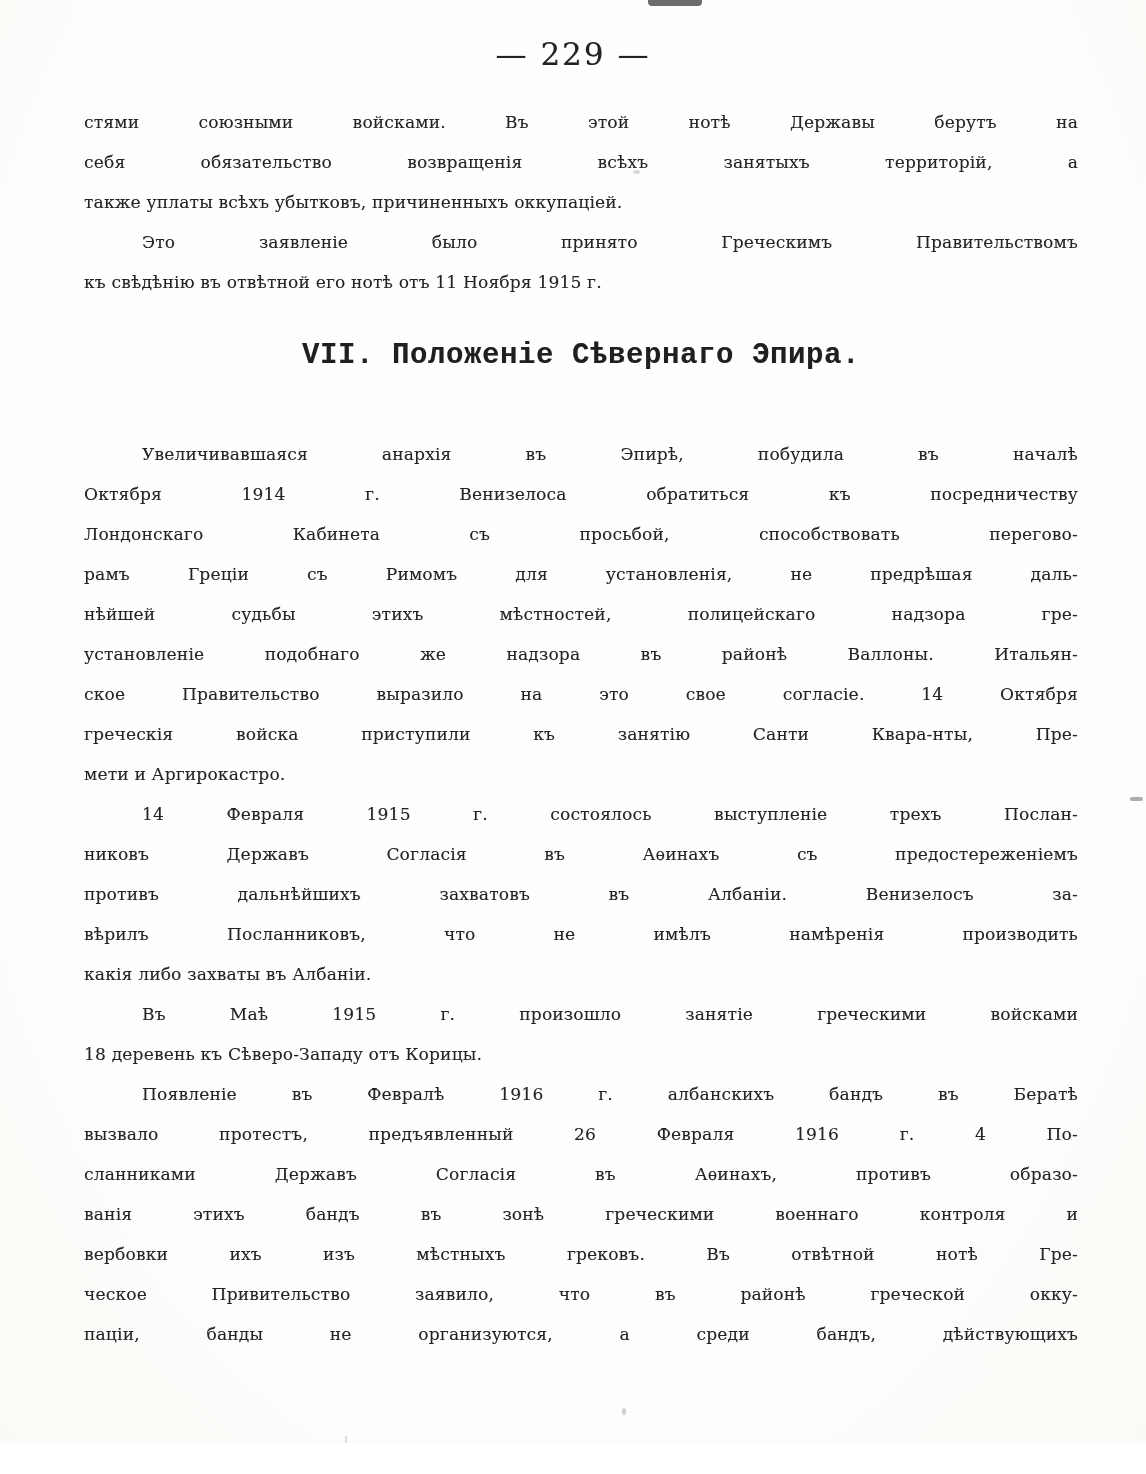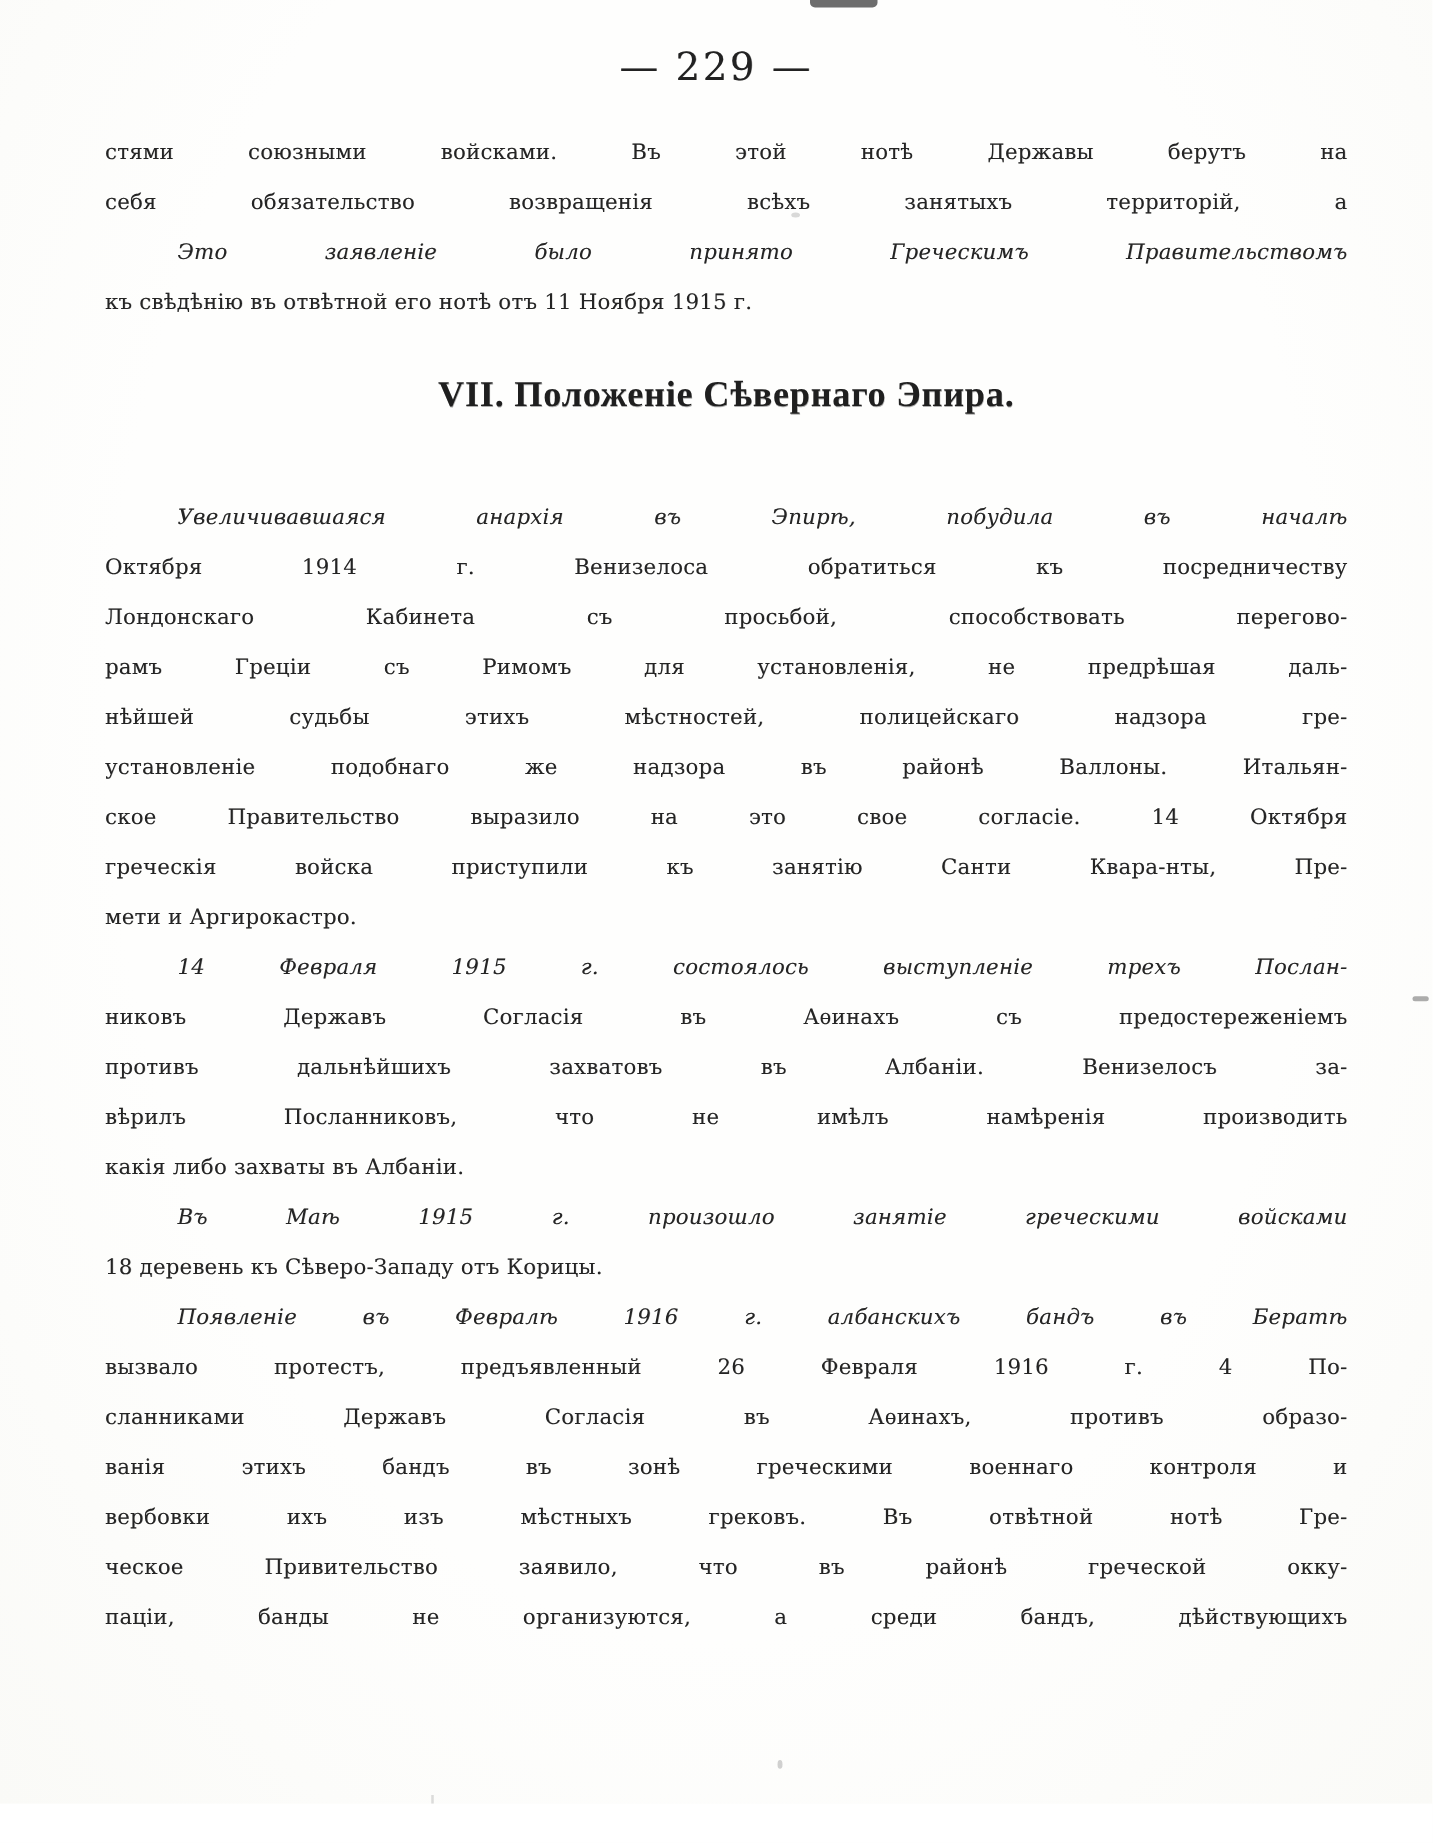--- a/index.html
+++ b/index.html
@@ -44,24 +44,23 @@
     text-align-last: left;
     white-space: normal;
     color: #242424;
     text-shadow: 0.3px 0.3px 0.5px rgba(30,30,30,0.30);
   }
   .line.justified {
     text-align-last: justify;
   }
   .line.indented {
     text-indent: 58px;
-    font-style: italic;
   }
   .section-heading {
-    font-family: Liberation Serif, serif;
+    font-family: Liberation Mono, monospace;
     font-weight: 700;
     font-size: 29px;
     line-height: 44px;
     text-align: center;
     letter-spacing: 0.6px;
     margin-top: 32px;
     margin-bottom: 56px;
     color: #1f1f1f;
     text-shadow: 0.3px 0.3px 0.5px rgba(30,30,30,0.35);
   }
@@ -100,20 +99,21 @@
   <div class="artifact dot-right"></div>
   <div class="artifact dot-bottom"></div>
   <div class="artifact tick-bottom"></div>
 
   <div class="page-number">— 229 —</div>
 
   <div class="text-body" id="text-body">
       <div class="paragraph">
         <div class="line justified">стями союзными войсками. Въ этой нотѣ Державы берутъ на</div>
         <div class="line justified">себя обязательство возвращенія всѣхъ занятыхъ территорій, а</div>
+        <div class="line">также уплаты всѣхъ убытковъ, причиненныхъ оккупаціей.</div>
       </div>
       <div class="paragraph">
         <div class="line justified indented">Это заявленіе было принято Греческимъ Правительствомъ</div>
         <div class="line">къ свѣдѣнію въ отвѣтной его нотѣ отъ 11 Ноября 1915 г.</div>
       </div>
       <div class="section-heading">VII. Положеніе Сѣвернаго Эпира.</div>
       <div class="paragraph">
         <div class="line justified indented">Увеличивавшаяся анархія въ Эпирѣ, побудила въ началѣ</div>
         <div class="line justified">Октября 1914 г. Венизелоса обратиться къ посредничеству</div>
         <div class="line justified">Лондонскаго Кабинета съ просьбой, способствовать перегово-</div>

